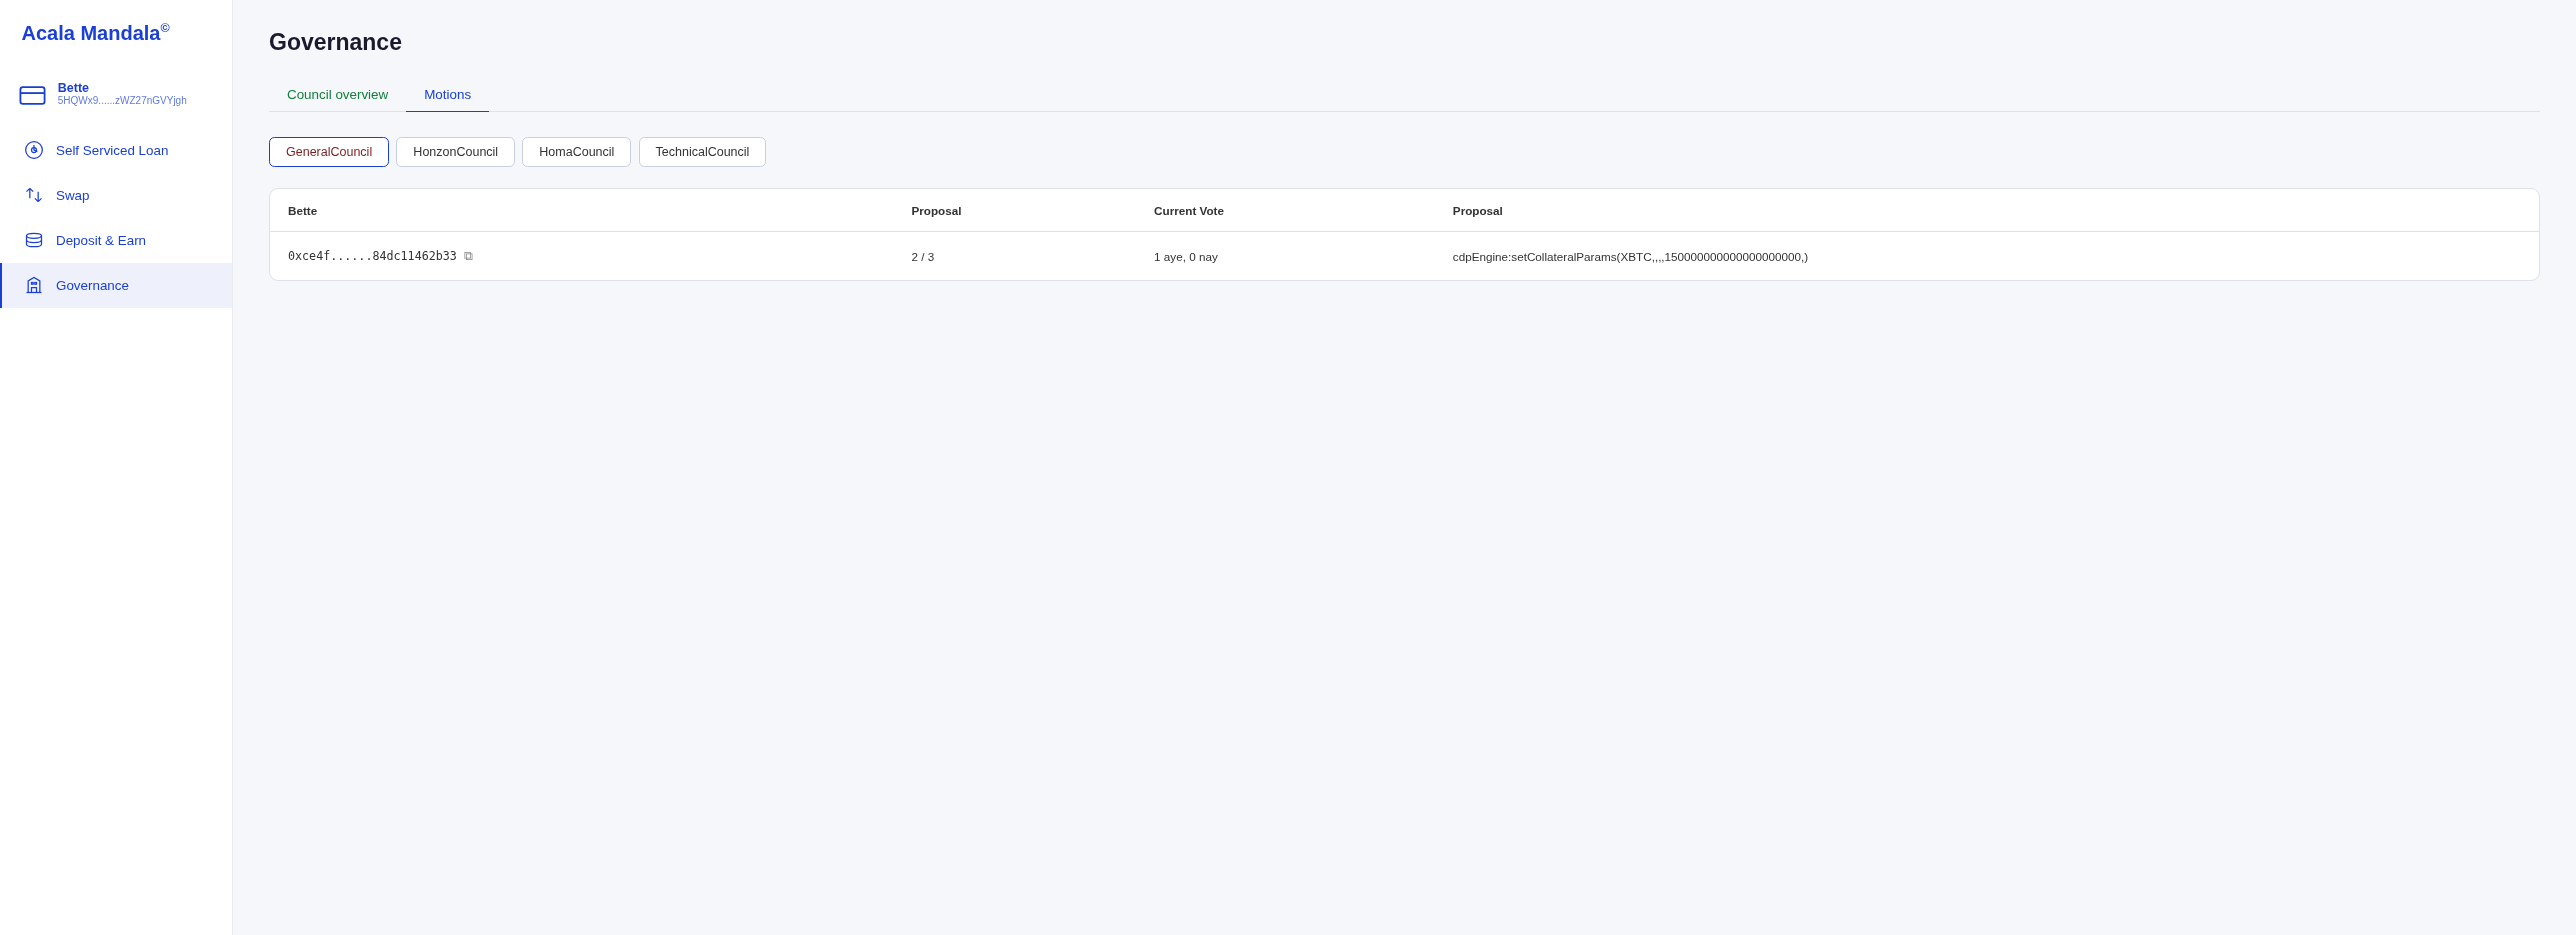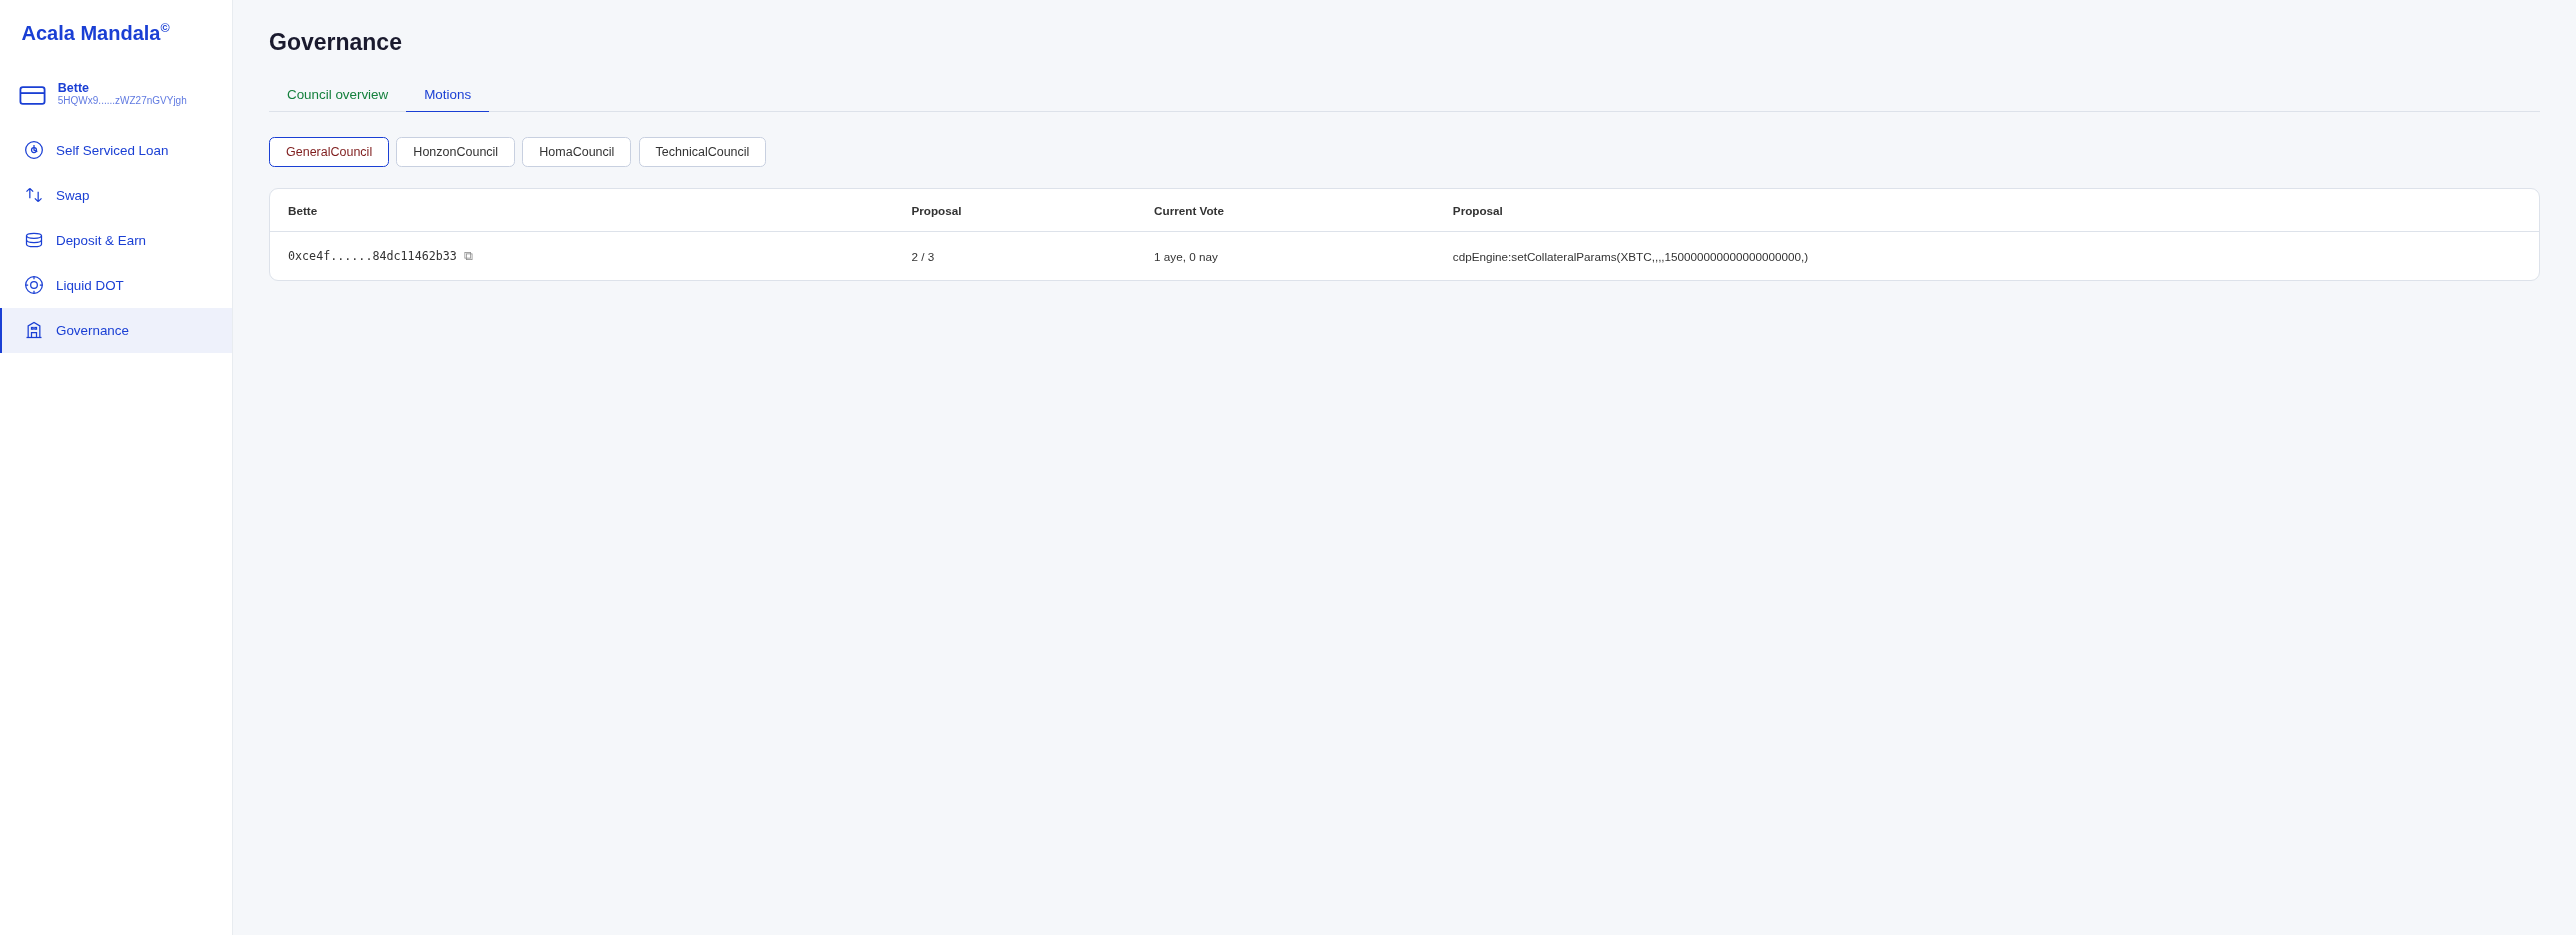--- a/index.html
+++ b/index.html
@@ -231,28 +231,20 @@
 
     <div class="nav-item">
       <svg class="nav-icon" viewBox="0 0 24 24" fill="none" stroke="currentColor" stroke-width="1.5">
         <ellipse cx="12" cy="7" rx="9" ry="3"></ellipse>
         <path d="M3 7v5c0 1.66 4.03 3 9 3s9-1.34 9-3V7"></path>
         <path d="M3 12v5c0 1.66 4.03 3 9 3s9-1.34 9-3v-5"></path>
       </svg>
       <span>Deposit &amp; Earn</span>
     </div>
 
-    <div class="nav-item">
-      <svg class="nav-icon" viewBox="0 0 24 24" fill="none" stroke="currentColor" stroke-width="1.5">
-        <circle cx="12" cy="12" r="4"></circle>
-        <path d="M12 2a10 10 0 0 1 0 20A10 10 0 0 1 12 2"></path>
-        <path d="M2 12h3M19 12h3M12 2v3M12 19v3"></path>
-      </svg>
-      <span>Liquid DOT</span>
-    </div>
 
     <div class="nav-item active">
       <svg class="nav-icon" viewBox="0 0 24 24" fill="none" stroke="currentColor" stroke-width="1.5">
         <path d="M3 21h18"></path>
         <path d="M5 21V7l7-4 7 4v14"></path>
         <path d="M9 21v-6h6v6"></path>
         <rect x="9" y="9" width="2" height="2"></rect>
         <rect x="13" y="9" width="2" height="2"></rect>
       </svg>
       <span>Governance</span>

